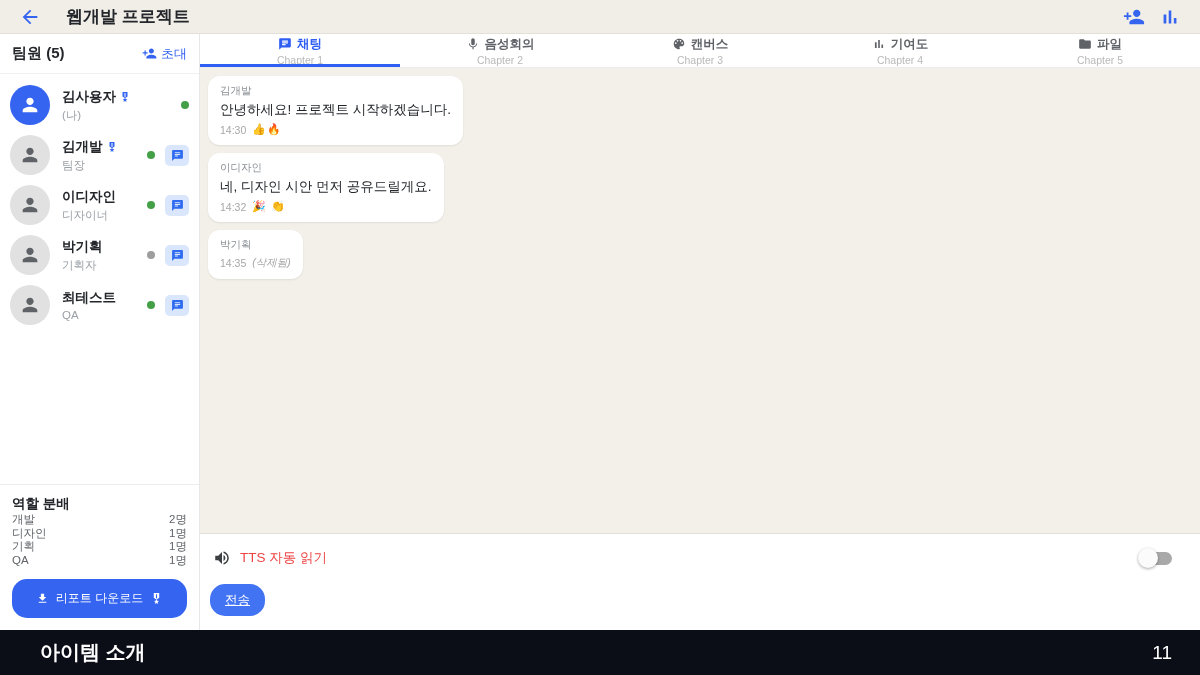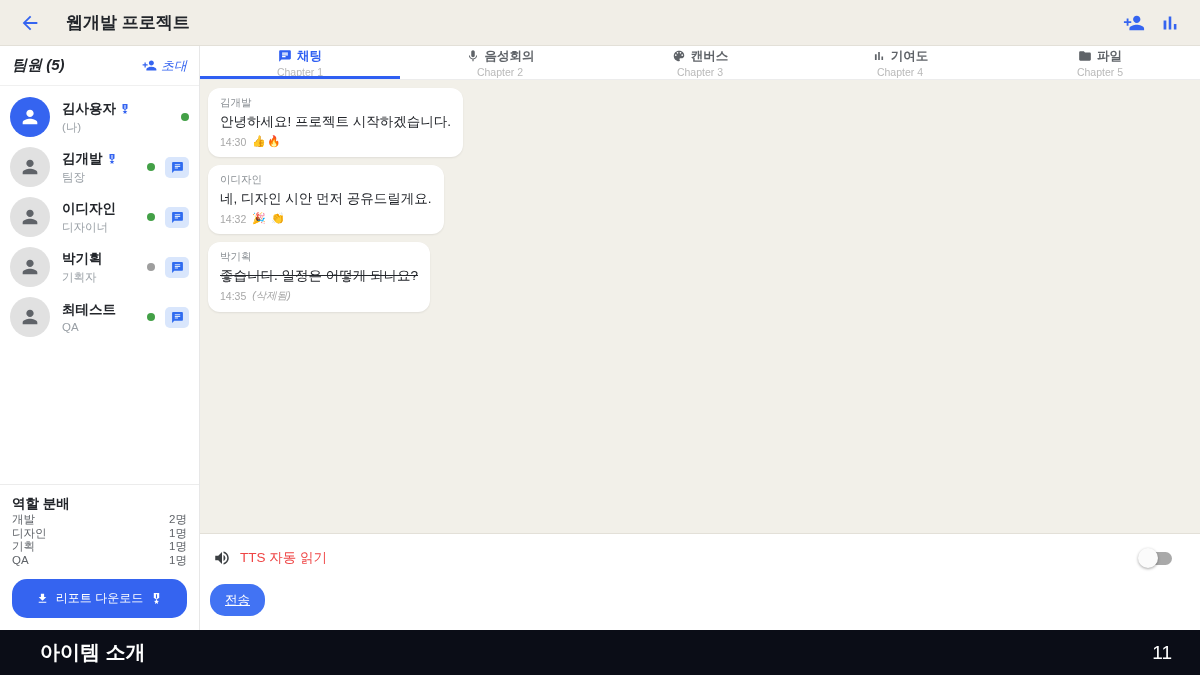--- a/index.html
+++ b/index.html
@@ -1,31 +1,31 @@
 <!DOCTYPE html>
 <html><head>
 <meta charset="utf-8">
 <style>
   * { margin:0; padding:0; box-sizing:border-box; }
   body { font-family:"Liberation Sans","DejaVu Sans",sans-serif; background:#000; }
   .screen { width:1200px; height:675px; display:flex; flex-direction:column; overflow:hidden; background:#fff; }
 
   
-  .appbar { height:46px; background:#f1eee7; border-bottom:1px solid #e3e0d8; display:flex; align-items:center; padding:0 16px; flex:0 0 auto; }
+  .appbar { height:34px; background:#f1eee7; border-bottom:1px solid #e3e0d8; display:flex; align-items:center; padding:0 16px; flex:0 0 auto; }
   .back-btn { width:28px; height:28px; display:flex; align-items:center; justify-content:center; color:#3564f0; cursor:pointer; }
   .appbar-title { font-size:17px; font-weight:bold; color:#23262b; margin-left:22px; }
   .appbar-spacer { flex:1; }
   .appbar-icon { width:28px; height:28px; display:flex; align-items:center; justify-content:center; color:#3564f0; margin-left:8px; cursor:pointer; }
 
   
   .main { flex:1; display:flex; min-height:0; }
 
   
   .sidebar { width:200px; background:#fff; border-right:1px solid #e7e7e7; display:flex; flex-direction:column; flex:0 0 auto; }
-  .sidebar-header { height:40px; display:flex; align-items:center; justify-content:space-between; padding:0 12px; border-bottom:1px solid #f0f0f0;font-style:italic; }
+  .sidebar-header { height:40px; display:flex; align-items:center; justify-content:space-between; padding:0 12px; border-bottom:1px solid #f0f0f0; }
   .sidebar-title { font-size:15px; font-weight:bold; color:#23262b; }
   .invite-btn { display:flex; align-items:center; gap:4px; color:#3564f0; font-size:13px; cursor:pointer; }
   .member-list { flex:1; overflow:hidden; padding-top:6px; }
   .member-row { display:flex; align-items:center; height:50px; padding:0 10px; }
   .avatar { width:40px; height:40px; border-radius:50%; background:#e1e1e1; color:#5f6368; display:flex; align-items:center; justify-content:center; flex:0 0 auto; }
   .avatar.self { background:#3564f0; color:#fff; }
   .member-info { margin-left:12px; min-width:0; }
   .member-name-row { display:flex; align-items:center; gap:3px; }
   .member-name { font-size:13.5px; font-weight:bold; color:#23262b; white-space:nowrap; }
   .member-badge { color:#3564f0; display:flex; }
@@ -355,21 +355,20 @@
     <div class="msg-text">네, 디자인 시안 먼저 공유드릴게요.</div>
     <div class="msg-meta">
       <span class="msg-time">14:32</span>
       <span class="msg-reactions">🎉 👏</span>
 
     </div>
   </div>
 
   <div class="msg-card">
     <div class="msg-author">박기획</div>
-    <div class="msg-text deleted">좋습니다. 일정은 어떻게 되나요?</div>
     <div class="msg-meta">
       <span class="msg-time">14:35</span>
 
       <span class="msg-deleted-label">(삭제됨)</span>
     </div>
   </div>
 </div>
 
       <div class="composer">
         <div class="tts-row">

